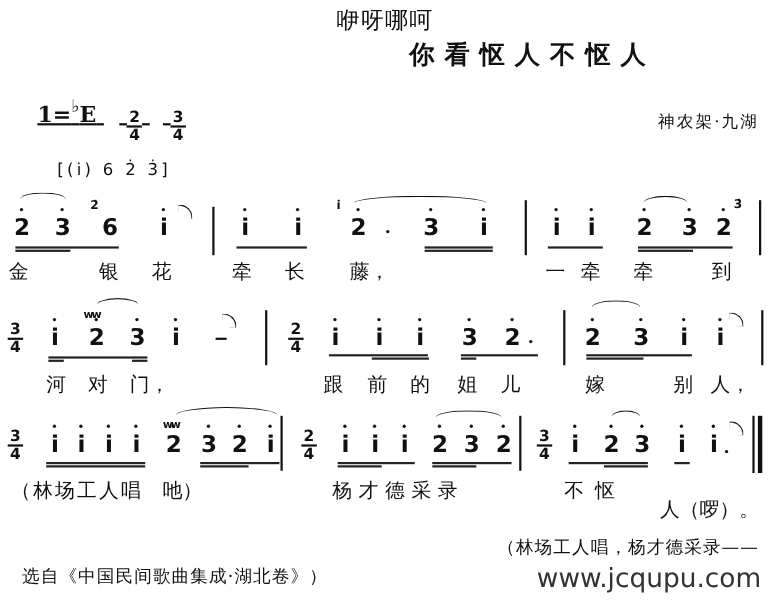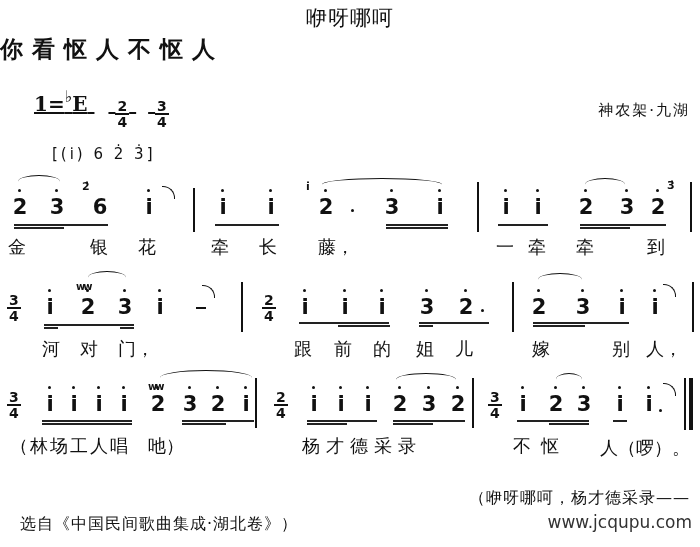--- a/index.html
+++ b/index.html
@@ -1,40 +1,40 @@
 <!DOCTYPE html>
 <html><head>
 <meta charset="utf-8">
 <style>
   html, body { margin:0; padding:0; background:#ffffff; }
   body { width:700px; height:547px; position:relative; overflow:hidden;
          font-family:"DejaVu Sans","Liberation Sans",sans-serif; color:#111; }
   .abs { position:absolute; }
   .title1 { left:0; width:700px; top:4px; text-align:center; font-size:21px; font-family:"DejaVu Serif","Liberation Serif",serif; letter-spacing:1px; }
-  .title2 { left:0; width:596px; top:34px; text-align:left; font-size:23px; font-weight:bold; letter-spacing:9px; }
+  .title2 { left:0; width:596px; top:34px; text-align:right; font-size:23px; font-weight:bold; letter-spacing:9px; }
   .key { left:34px; top:92px; font-size:20px; font-weight:bold; font-family:"DejaVu Serif","Liberation Serif",serif;text-decoration:underline; }
   .key .flat { font-size:16px; position:relative; top:-9px; font-weight:normal; }
   .ts { display:inline-flex; flex-direction:column; align-items:center; font-weight:bold; font-family:"DejaVu Sans",sans-serif; font-size:14px; line-height:14px; }
   .ts .n { border-bottom:2px solid #111; padding:0 2px; }
   .origin { right:10px; top:101px; font-size:15px; letter-spacing:2px; font-family:"DejaVu Serif","Liberation Serif",serif; }
   .intro { left:52px; top:145px; font-size:15px; letter-spacing:3px; }
   .note { position:absolute; width:16px; text-align:center; font-size:21px; font-weight:bold; line-height:22px; }
   .note .dot { position:absolute; left:6px; top:-7px; width:3px; height:3px; background:#111; border-radius:50%; }
   .ul { position:absolute; height:2px; background:#222; }
   .bar { position:absolute; width:2px; background:#111; }
   .lyric { position:absolute; font-size:18px; font-family:"DejaVu Serif","Liberation Serif",serif; }
   .grace { position:absolute; font-size:11px; font-weight:bold; line-height:11px; }
   .arc { position:absolute; border-top:1.5px solid #111; border-radius:50% 50% 0 0; }
   .hook { position:absolute; width:12px; height:12px; border-top:1.5px solid #111; border-right:1.5px solid #111; border-radius:0 12px 0 0; }
   .mts { position:absolute; }
   .dash { position:absolute; width:10px; height:2px; background:#111; }
   .aug { position:absolute; width:3px; height:3px; background:#111; border-radius:50%; }
   .foot1 { right:10px; top:512px; font-size:16px; letter-spacing:1px; font-family:"DejaVu Serif","Liberation Serif",serif; }
   .foot2 { left:20px; top:540px; font-size:16px; letter-spacing:1px; font-family:"DejaVu Serif","Liberation Serif",serif; }
-  .wm { right:8px; top:538px; font-size:17px; color:#333; font-family:"DejaVu Sans",sans-serif; }
+  .wm { right:8px; top:538px; font-size:24px; color:#333; font-family:"DejaVu Sans",sans-serif; }
   .trill { position:absolute; font-size:10px; font-weight:bold; letter-spacing:-2px; }
 </style>
 </head>
 <body>
 
 <div class="abs title1">咿呀哪呵</div>
 <div class="abs title2">你看怄人不怄人</div>
 
 <div class="abs key">
   <span>1=</span><span class="flat">♭</span><span>E</span>
@@ -211,18 +211,18 @@
   <div class="note" style="left:641px;top:393px"><span class="dot"></span><span>i</span></div>
   <div class="aug" style="left:659px;top:409px"></div>
   <div class="hook" style="left:663px;top:383px"></div>
   <div class="bar" style="left:684px;top:378px;height:52px;width:1.5px"></div>
   <div class="bar" style="left:689px;top:378px;height:52px;width:4px"></div>
 
   <div class="lyric" style="left:10px;top:434px;letter-spacing:2px">（林场工人唱</div>
   <div class="lyric" style="left:148px;top:434px">吔）</div>
   <div class="lyric" style="left:302px;top:434px;letter-spacing:6px">杨才德采录</div>
   <div class="lyric" style="left:513px;top:434px;letter-spacing:10px">不怄</div>
-  <div class="lyric" style="left:600px;top:436px">人（啰）。</div>
-</div>
-
-<div class="abs foot1" style="top: 488px;">（咿呀哪呵，杨才德采录——</div>
+  <div class="lyric" style="left:600px;top:451px">人（啰）。</div>
+</div>
+
+<div class="abs foot1" style="top: 488px;">（林场工人唱，杨才德采录——</div>
 <div class="abs foot2" style="left: 20px; top: 514px;">选自《中国民间歌曲集成·湖北卷》）</div>
 <div class="abs wm" style="top: 512px;">www.jcqupu.com</div>
 
 </body></html>

